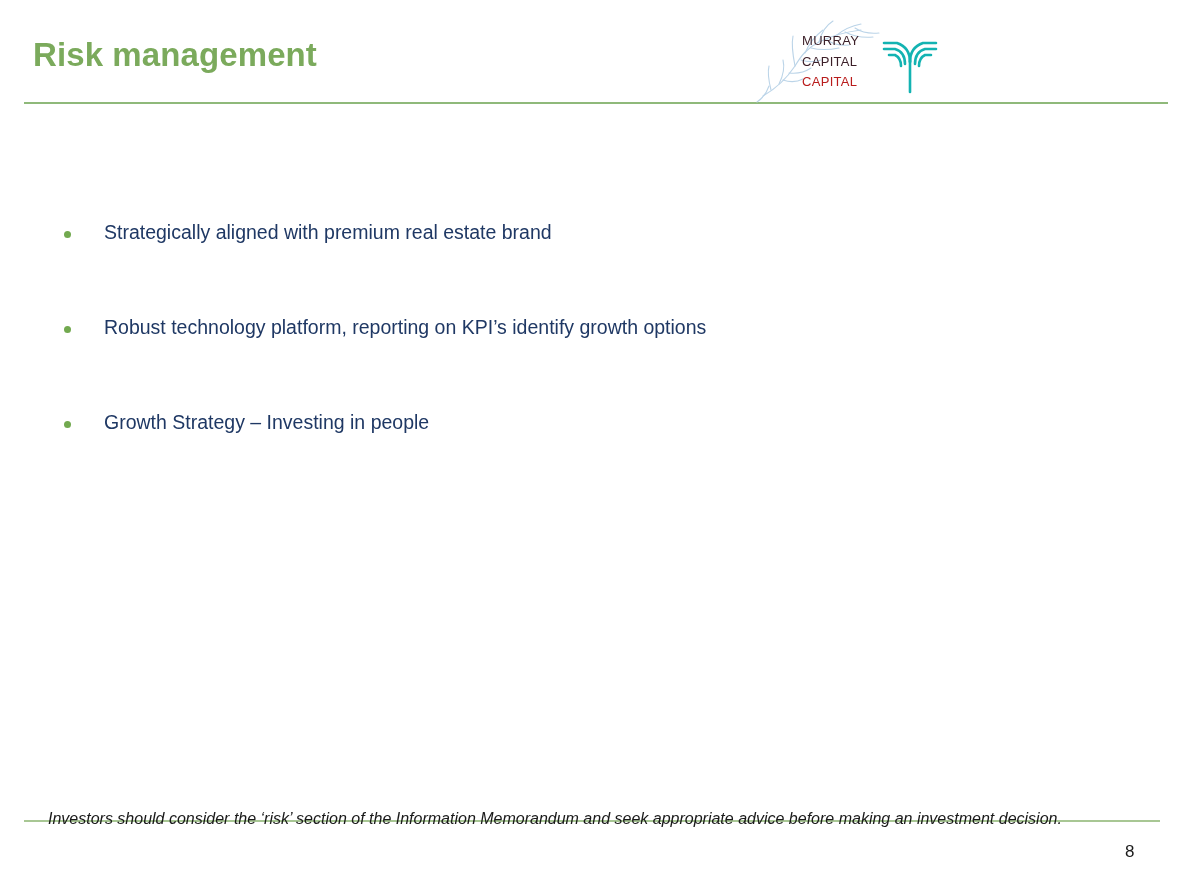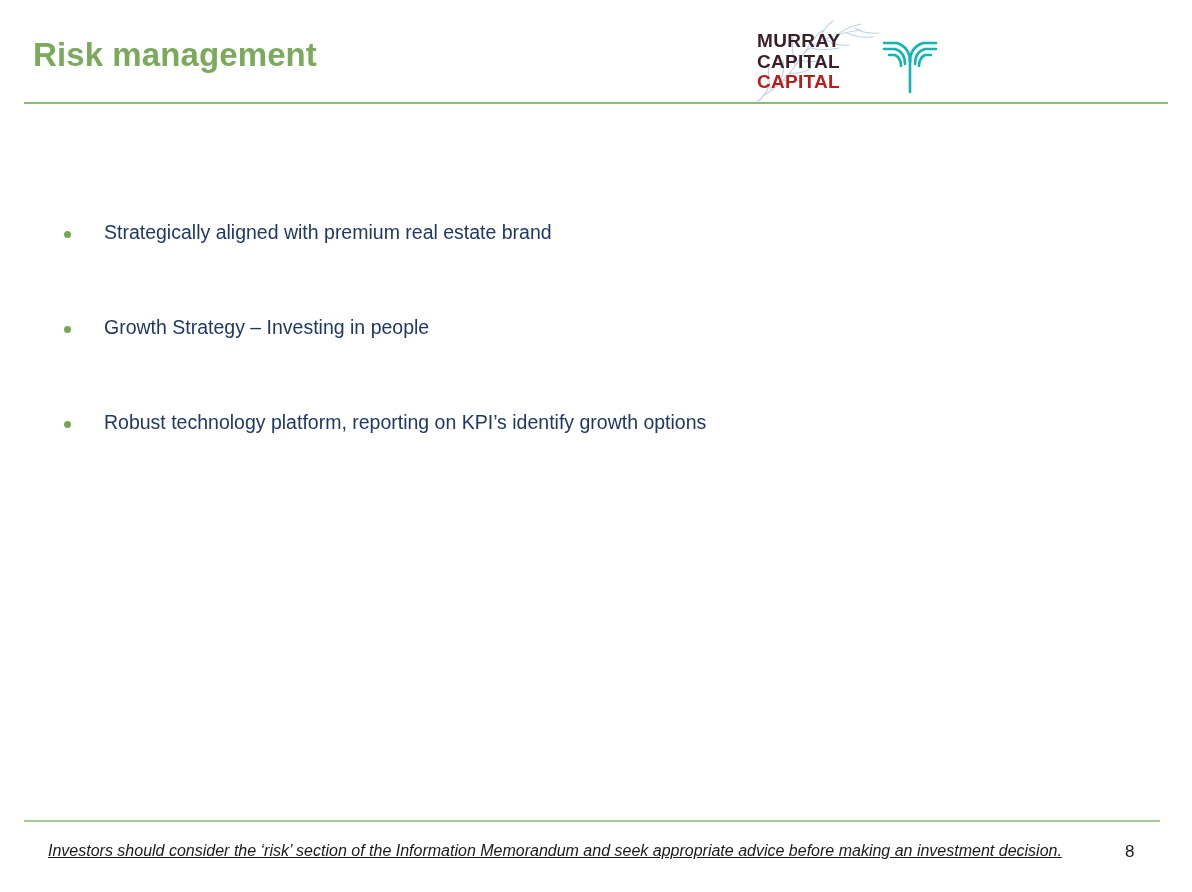--- a/index.html
+++ b/index.html
@@ -73,25 +73,26 @@
     pointer-events: none;
   }
   .md-words {
     position: absolute;
     left: 0;
     top: 3px;
     line-height: 1.0;
   }
   .md-words .md-line {
     display: block;
-    font-size: 19px;
-    font-weight: bold;
+    font-size: 13px;
+    font-weight: normal;
     letter-spacing: 0.3px;
     line-height: 20.5px;
     white-space: nowrap;
+    margin-left: 45px;
   }
   .md-dark { color: #3B1F28; }
   .md-green { color: #b91c1c; }
 
   .tri-mark {
     position: absolute;
     left: 122px;
     top: 6px;
     width: 62px;
     height: 64px;
@@ -136,26 +137,25 @@
     font-size: 19.5px;
     color: #1F3864;
     line-height: 26px;
     white-space: nowrap;
   }
 
   
   .footer-note {
     position: absolute;
     left: 48px;
-    top: 842px;
+    top: 810px;
     font-size: 16px;
     font-style: italic;
     color: #1A1A1A;
     white-space: nowrap;
-    text-decoration: underline;
   }
   .page-number {
     position: absolute;
     left: 1125px;
     top: 842px;
     font-size: 17px;
     color: #1A1A1A;
   }
 </style>
 </head>
@@ -213,26 +213,26 @@
   <div class="bullet-list">
 
     <div class="bullet-row">
       <span class="bullet-dot"></span>
       <span class="bullet-text">Strategically aligned with premium real estate brand</span>
     </div>
 
 
     <div class="bullet-row">
       <span class="bullet-dot"></span>
-      <span class="bullet-text">Growth Strategy – Investing in people</span>
+      <span class="bullet-text">Robust technology platform, reporting on KPI’s identify growth options</span>
     </div>
 
     <div class="bullet-row">
       <span class="bullet-dot"></span>
-      <span class="bullet-text">Robust technology platform, reporting on KPI’s identify growth options</span>
+      <span class="bullet-text">Growth Strategy – Investing in people</span>
     </div>
 
 
   </div>
 
   <div class="footer-rule"></div>
 
   <div class="footer-note">Investors should consider the ‘risk’ section of the Information Memorandum and seek appropriate advice before making an investment decision.</div>
 
   <div class="page-number">8</div>

